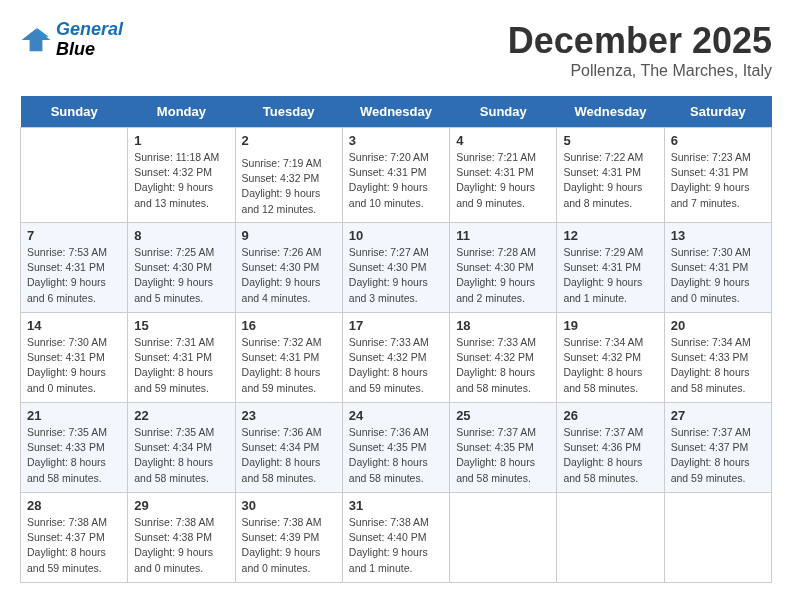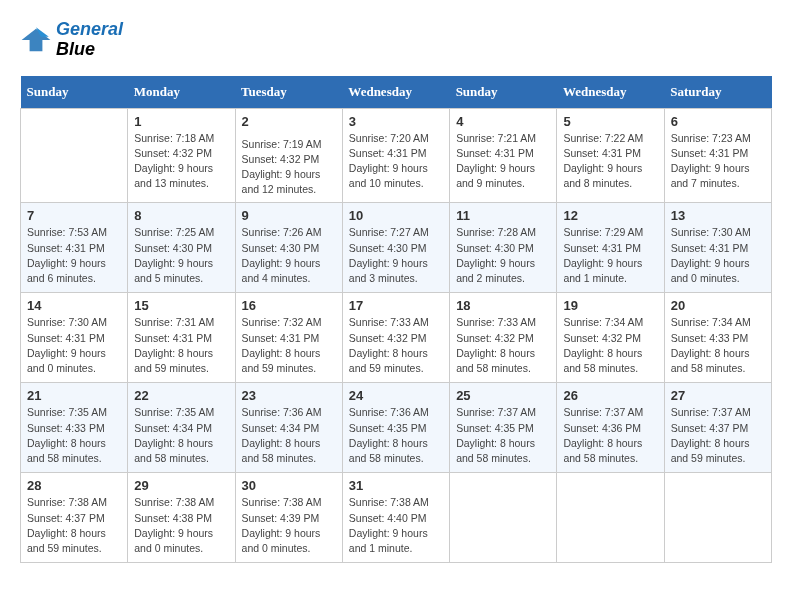--- a/index.html
+++ b/index.html
@@ -48,25 +48,24 @@
       color: #555;
     }
     table {
       width: 100%;
       border-collapse: collapse;
       table-layout: fixed;
     }
     th {
       background-color: #2e6db4;
       color: #fff;
-      text-align: left;
+      text-align: center;
       padding: 8px 6px;
       font-size: 13px;
       font-weight: bold;
-      font-family: Liberation Serif, serif;
     }
     td {
       border: 1px solid #ccc;
       vertical-align: top;
       padding: 5px 6px;
       font-size: 10.5px;
       color: #333;
       height: 90px;
     }
     .day-number {
@@ -97,40 +96,44 @@
   <div class="logo">
     <svg class="logo-bird" viewBox="0 0 40 40" xmlns="http://www.w3.org/2000/svg">
       <polygon points="20,6 38,20 28,20 28,34 12,34 12,20 2,20" fill="#1a6eb5" opacity="0.85"></polygon>
       <polygon points="20,4 36,16 26,16" fill="#2a8fd4"></polygon>
     </svg>
     <div class="logo-text">
       <div><span>General</span></div>
       <div><span style="color:#000000;">Blue</span></div>
     </div>
   </div>
+  <div class="title-block">
+    <div class="month-title">December 2025</div>
+    <div class="location-title">Pollenza, The Marches, Italy</div>
+  </div>
 </div>
 
 <table>
   <thead>
     <tr>
     <th>Sunday</th>
         <th>Monday</th>
         <th>Tuesday</th>
         <th>Wednesday</th>
         <th>Sunday</th>
         <th>Wednesday</th>
         <th>Saturday</th>
       </tr>
   </thead>
   <tbody id="calendar-body">
   <tr>
         <td class="empty-cell"></td>
         <td>
           <span class="day-number">1</span>
-          <div class="day-info" style="white-space: pre-line;">Sunrise: 7:18 AM
+          <div class="day-info" style="white-space: pre-line;">Sunrise: 11:18 AM
 Sunset: 4:32 PM
 Daylight: 9 hours
 and 13 minutes.</div>
         </td>
         <td>
           <span class="day-number">2</span>
           <div class="day-info" style="white-space: pre-line; margin-top: 8px;">Sunrise: 7:19 AM
 Sunset: 4:32 PM
 Daylight: 9 hours
 and 12 minutes.</div>

